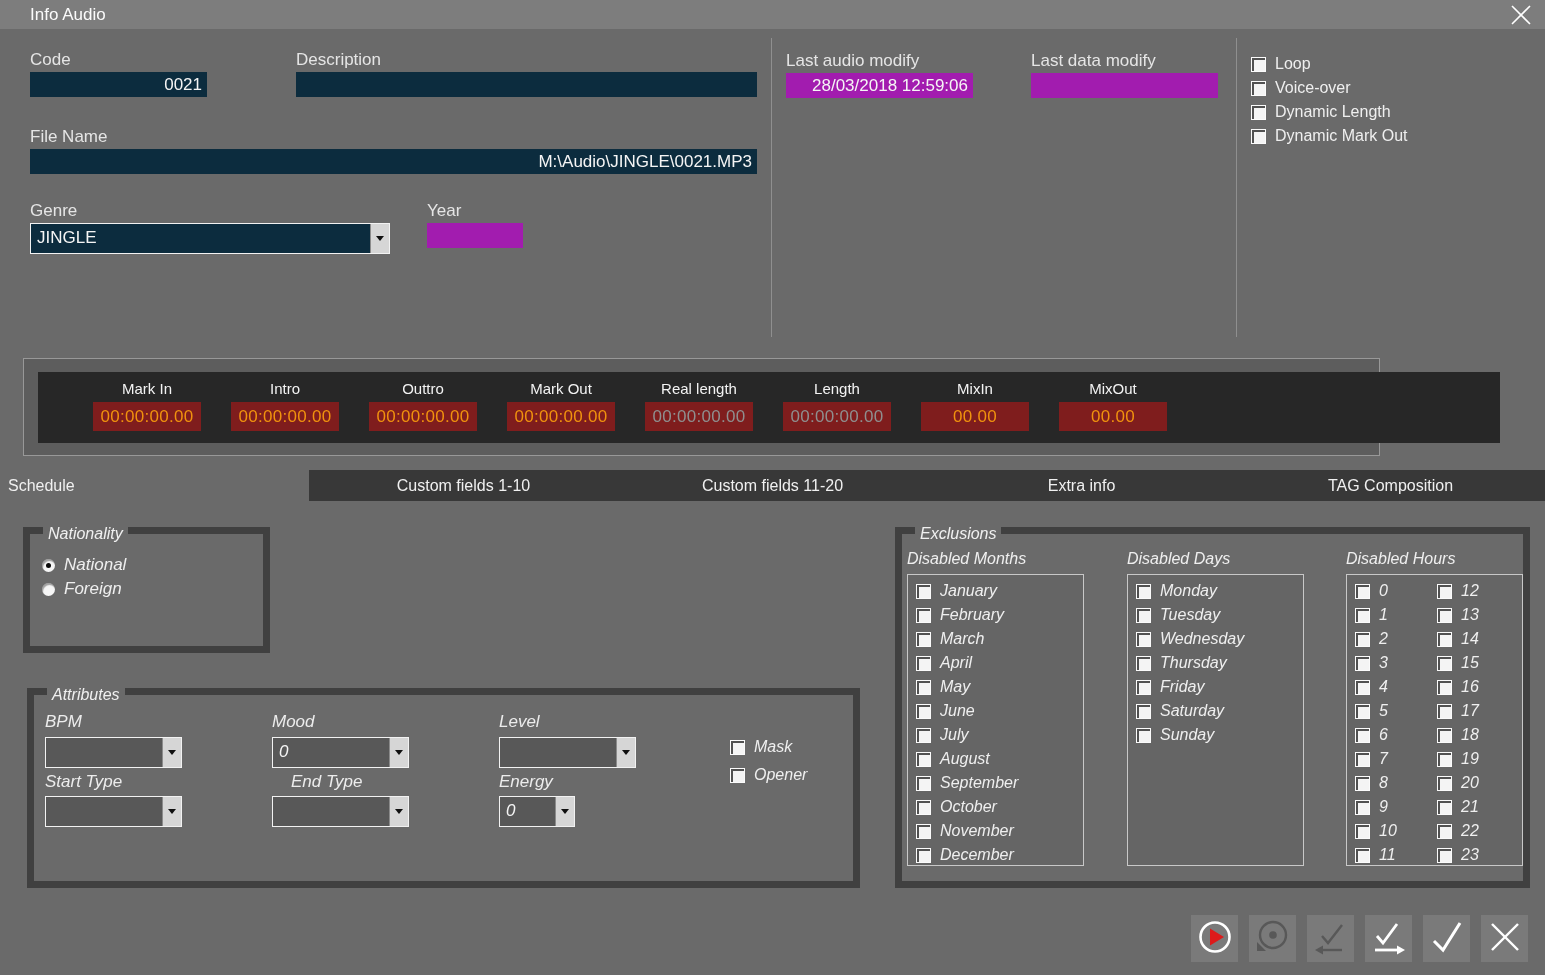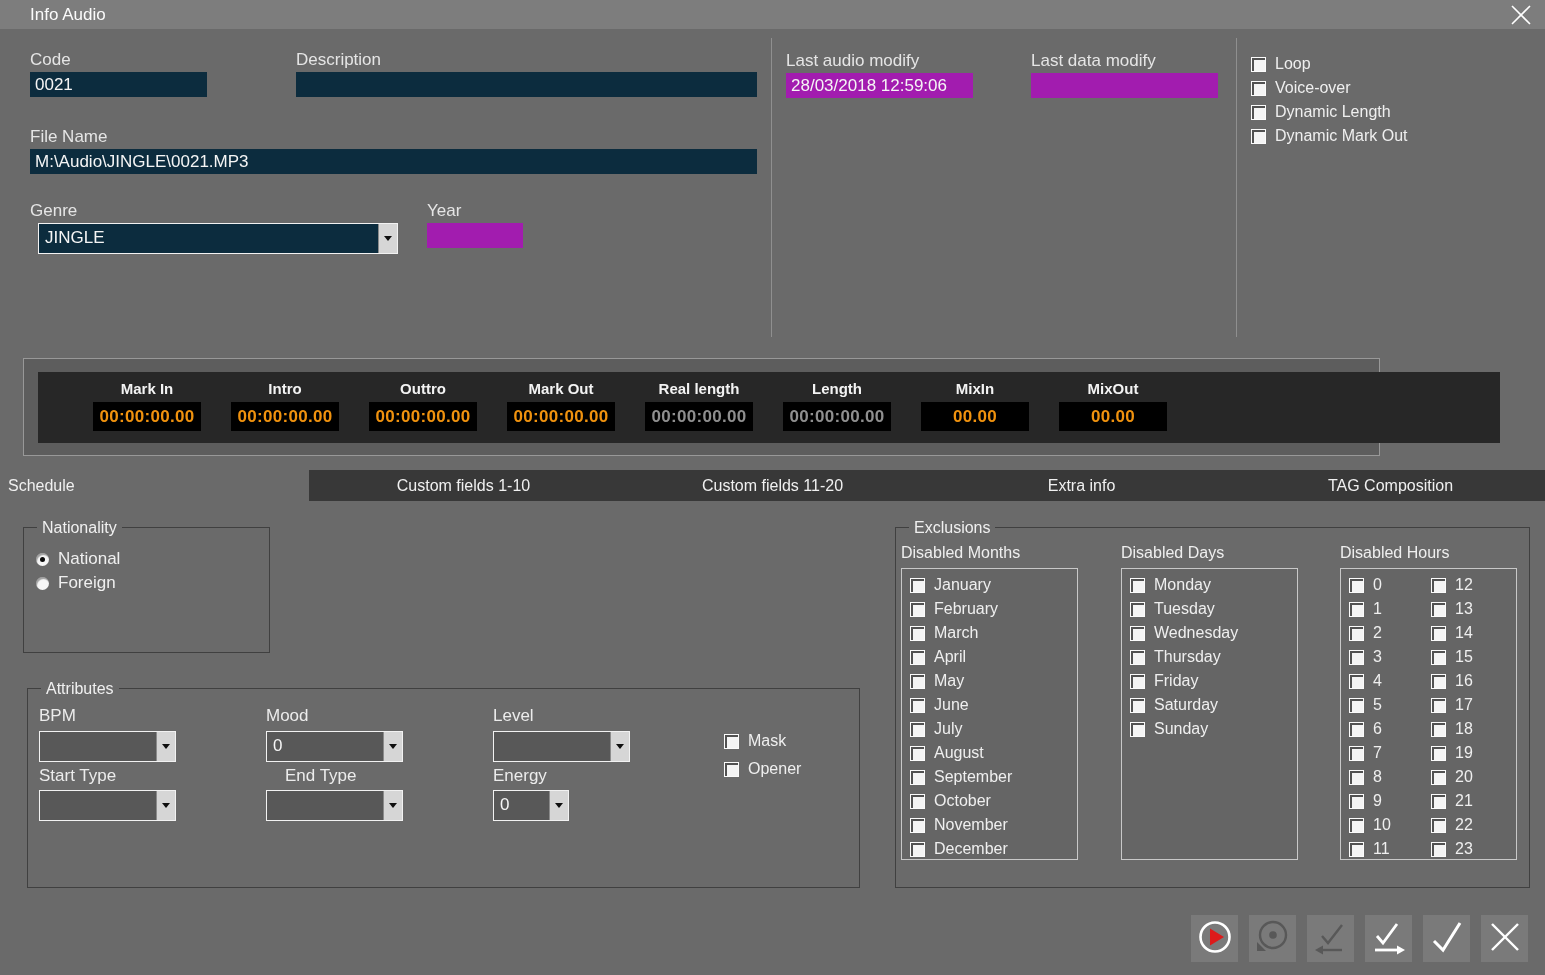--- a/index.html
+++ b/index.html
@@ -9,56 +9,56 @@
     font-family:"Liberation Sans", sans-serif;
     color:#efefef;-webkit-font-smoothing:antialiased;
   }
   
   .titlebar{position:absolute;left:0;top:0;width:1545px;height:29px;background:#7d7d7d;}
   .titlebar .title{position:absolute;left:30px;top:0;line-height:29px;font-size:17px;color:#fbfbfb;}
   .close-btn{position:absolute;right:12px;top:3px;width:24px;height:24px;cursor:default;}
   
   .lbl{position:absolute;font-size:17px;color:#e5e5e5;white-space:nowrap;}
   .field{position:absolute;background:#0c2c3e;color:#f5f5f5;font-size:17px;line-height:25px;
-         padding:0 5px;white-space:nowrap;overflow:hidden;}
+         padding:0 5px;white-space:nowrap;overflow:hidden;text-align:right;}
   .field.gray{background:#a21caf;}
   .vdiv{position:absolute;width:1px;background:#8f8f8f;}
   
   .combo{position:absolute;border:1px solid #f2f2f2;background:#585858;display:flex;}
   .combo.navy{background:#0c2c3e;}
   .combo .combo-text{flex:1;font-size:17px;line-height:27px;padding:0 6px;color:#f5f5f5;overflow:hidden;white-space:nowrap;}
   .combo .combo-btn{width:18px;background:#d6d6d6;border-left:1px solid #8b8b8b;
         display:flex;align-items:center;justify-content:center;}
   .combo .combo-btn i{width:0;height:0;border-left:4px solid transparent;border-right:4px solid transparent;border-top:5px solid #101010;}
   
   .check-row{display:flex;align-items:center;gap:9px;height:24px;}
   .cb{width:13px;height:13px;flex:0 0 13px;background:#f4f4f4;border:1px solid #fbfbfb;
       box-shadow:inset 2px 2px 0 #515151;}
   .check-row .cb-label{font-size:16px;color:#efefef;white-space:nowrap;line-height:16px;}
   .radio-row{display:flex;align-items:center;gap:9px;height:24px;}
   .radio{width:13px;height:13px;flex:0 0 13px;border-radius:50%;background:#f6f6f6;
          box-shadow:inset 1px 2px 1px rgba(0,0,0,0.35);position:relative;}
   .radio.selected::after{content:"";position:absolute;left:4px;top:4px;width:5px;height:5px;border-radius:50%;background:#0a0a0a;}
   
   .timing-panel{position:absolute;left:23px;top:358px;width:1357px;height:98px;
-                background:#5d5d5d;border:1px solid #989898;box-sizing:border-box;font-weight:bold;}
+                background:#5d5d5d;border:1px solid #989898;box-sizing:border-box;}
   .timing-bar{position:absolute;left:14px;top:13px;width:1462px;height:71px;background:#272727;
               display:flex;padding-left:40px;box-sizing:border-box;}
   .t-col{width:138px;display:flex;flex-direction:column;align-items:center;}
   .t-label{font-size:15px;color:#f3f3f3;margin-top:8px;height:20px;}
-  .t-value{margin-top:2px;width:108px;height:29px;background:#000000;color:#f0920e;
+  .t-value{margin-top:2px;width:108px;height:29px;background:#7f1d1d;color:#f0920e;
            font-size:17px;line-height:29px;text-align:center;letter-spacing:0.3px;}
   .t-value.disabled{color:#8f8f8f;}
   
   .tab-row{position:absolute;left:0;top:470px;width:1545px;height:31px;display:flex;}
   .tab{width:309px;height:31px;background:#383838;color:#f0f0f0;font-size:16px;
        line-height:31px;text-align:center;box-sizing:border-box;}
   .tab.active{background:#6a6a6a;text-align:left;padding-left:8px;}
   
-  .groupbox{position:absolute;border:1px solid #404040;box-sizing:border-box;}
+  .groupbox{position:absolute;border:7px solid #404040;box-sizing:border-box;font-style:italic;}
   .groupbox .legend{position:absolute;top:-10px;left:13px;background:#6a6a6a;padding:0 5px;
                     font-size:16px;color:#f0f0f0;line-height:19px;}
   
   .listbox{position:absolute;border:1px solid #c8c8c8;background:#656565;box-sizing:border-box;
            padding:4px 0 0 8px;overflow:hidden;}
   .listbox .check-row{height:24px;}
   .hours-grid{display:grid;grid-template-columns:82px 82px;grid-auto-flow:column;grid-template-rows:repeat(12,24px);}
   .col-label{position:absolute;font-size:16px;color:#efefef;white-space:nowrap;}
   
   .action-btn{position:absolute;top:915px;width:47px;height:47px;background:#7a7a7a;
@@ -85,21 +85,21 @@
 <div class="lbl" style="left:30px;top:50px;">Code</div>
 <div class="field" style="left:30px;top:72px;width:167px;height:25px;">0021</div>
 
 <div class="lbl" style="left:296px;top:50px;">Description</div>
 <div class="field" style="left:296px;top:72px;width:451px;height:25px;"></div>
 
 <div class="lbl" style="left:30px;top:127px;">File Name</div>
 <div class="field" style="left:30px;top:149px;width:717px;height:25px;">M:\Audio\JINGLE\0021.MP3</div>
 
 <div class="lbl" style="left:30px;top:201px;">Genre</div>
-<div class="combo navy" style="left:30px;top:223px;width:358px;height:29px;margin-left:8px;">
+<div class="combo navy" style="left:30px;top:223px;width:358px;height:29px;">
   <span class="combo-text">JINGLE</span>
   <span class="combo-btn">
       <i></i>
     </span>
 </div>
 
 <div class="lbl" style="left:427px;top:201px;">Year</div>
 <div class="field gray" style="left:427px;top:223px;width:86px;height:25px;"></div>
 
 <div class="lbl" style="left:786px;top:51px;">Last audio modify</div>

